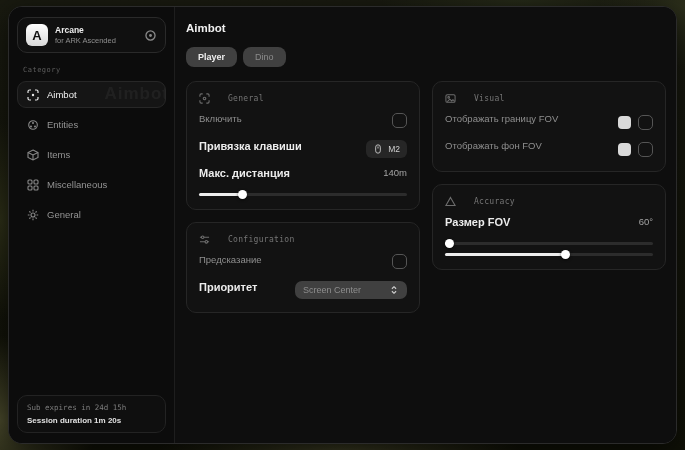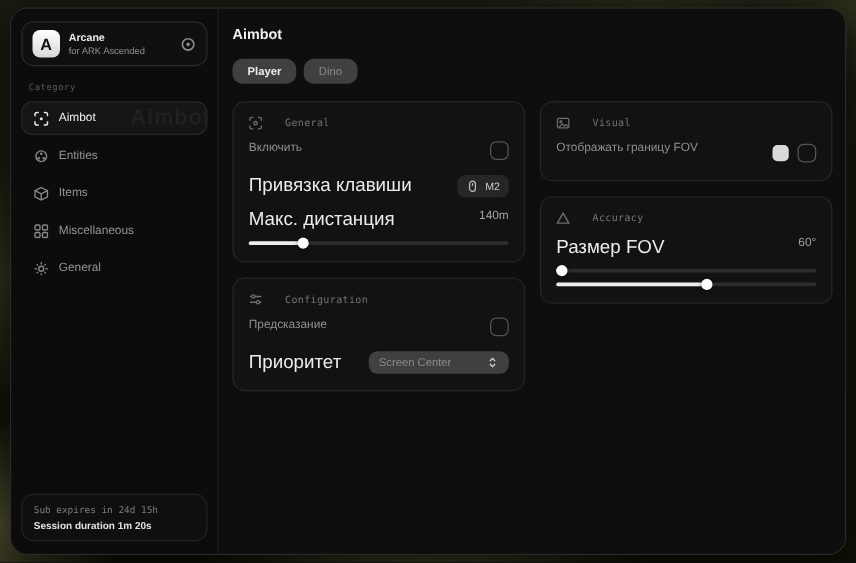--- a/index.html
+++ b/index.html
@@ -115,21 +115,21 @@
     display:flex; align-items:center; gap:18px;
     color:#757575; font-size:8px; letter-spacing:.3px;
   }
   .card-header .ico { display:flex; color:#6d6d6d; }
 
   .row {
     display:flex; justify-content:space-between;
     margin-top:9px; min-height:18px;
   }
   .lbl-dim    { color:#8f8f8f; font-size:9.5px; }
-  .lbl-bright { color:#ececec; font-size:15px; font-weight:normal; }
+  .lbl-bright { color:#ececec; font-size:11px; font-weight:bold; }
   .val        { color:#a3a3a3; font-size:9.5px; }
   .val-bright { color:#e8e8e8; font-size:9.5px; }
 
   .checkbox {
     width:15px; height:15px; flex:0 0 15px;
     border:1.5px solid #555555; border-radius:5px;
     background:transparent; cursor:pointer;
   }
   .right-group { display:flex; align-items:center; gap:7px; }
   .swatch {
@@ -359,20 +359,27 @@
           </div>
 
           <div class="row">
             <span class="lbl-dim">Отображать границу FOV</span>
             <span class="right-group">
               <span class="swatch" style="background: rgb(217, 217, 217);"></span>
               <span class="checkbox"></span>
             </span>
           </div>
 
+          <div class="row">
+            <span class="lbl-dim">Отображать фон FOV</span>
+            <span class="right-group">
+              <span class="swatch" style="background: rgb(217, 217, 217);"></span>
+              <span class="checkbox"></span>
+            </span>
+          </div>
         </section>
 
         <section class="card">
           <div class="card-header mono">
             <span class="ico">
               <svg width="11" height="11" viewBox="0 0 12 12" fill="none" stroke="currentColor" stroke-width="1.2">
                 <path d="M6 1.6L11 10.4H1L6 1.6z"></path>
               </svg>
             </span>
             <span>Accuracy</span>

